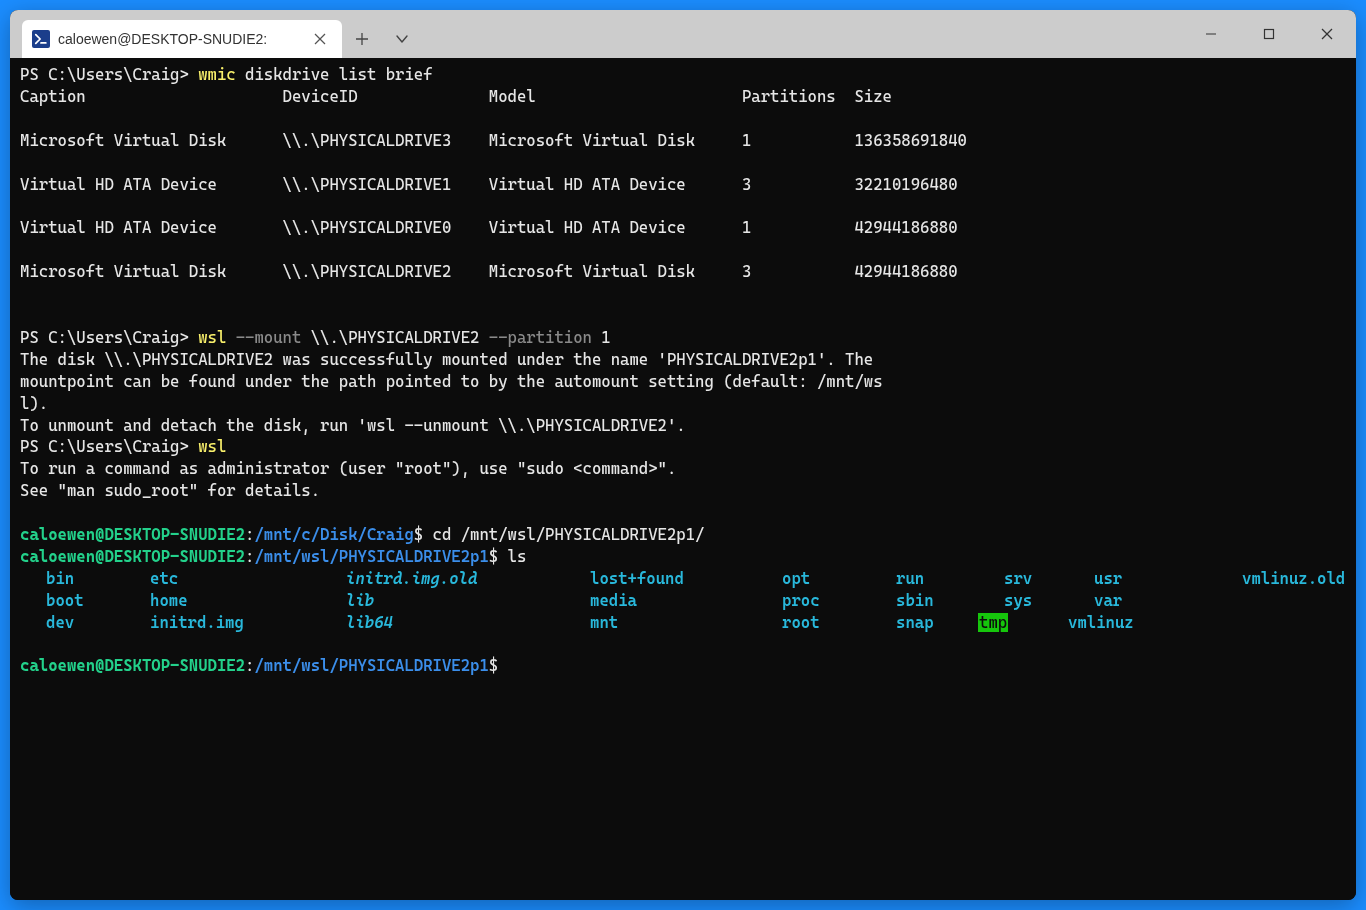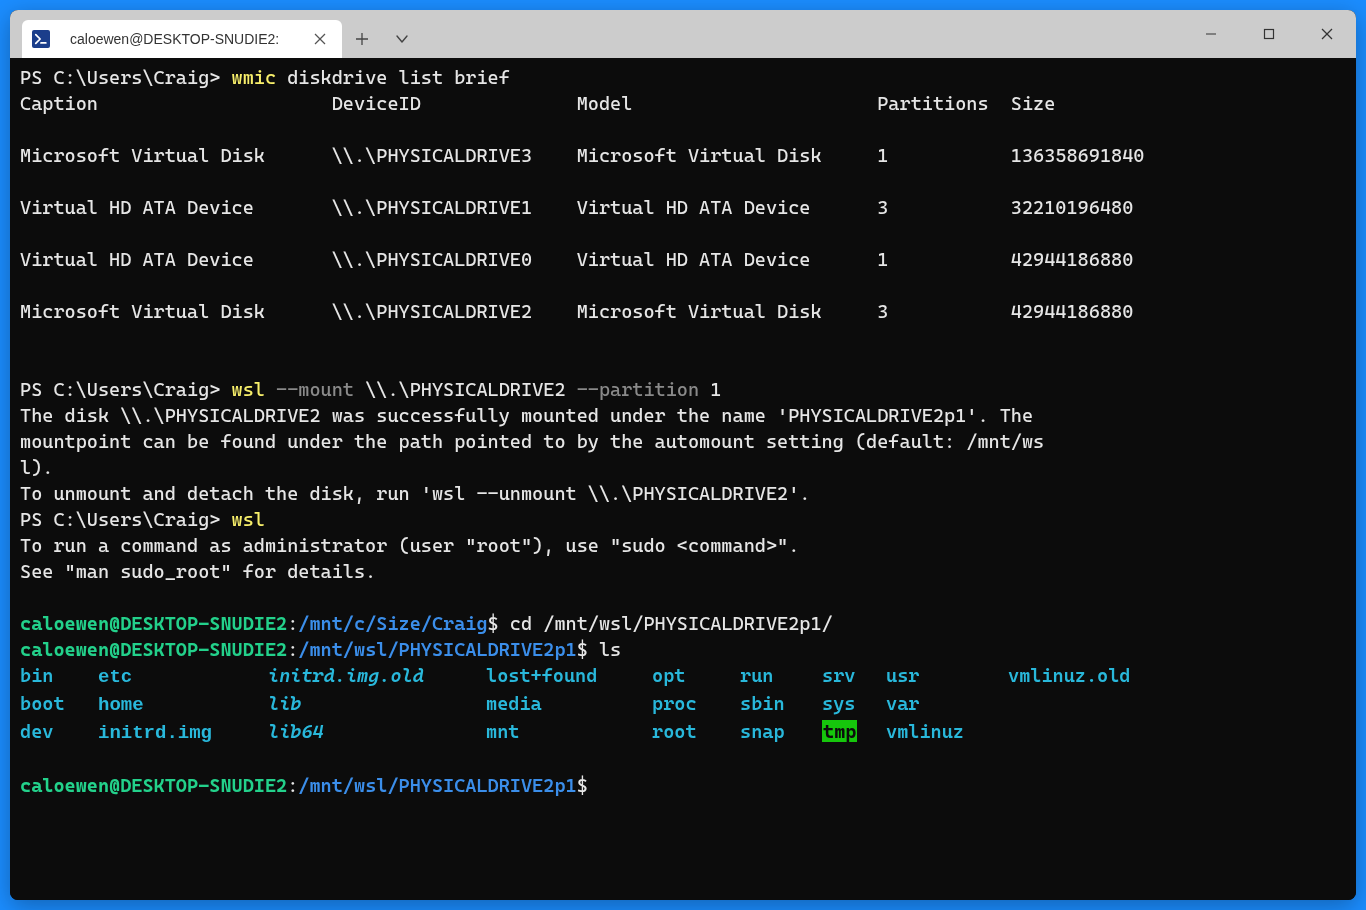--- a/index.html
+++ b/index.html
@@ -23,21 +23,21 @@
   }
   .tabs-area { display: flex; align-items: flex-end; flex: 0 0 auto; padding-left: 12px; }
   .tab {
     background: #ffffff;
     border-top-left-radius: 6px;
     border-top-right-radius: 6px;
     height: 38px;
     margin-top: 10px;
     display: flex; align-items: center;
     padding: 0 12px 0 10px;
-    gap: 20px;
+    gap: 8px;
     min-width: 320px;
     font-size: 14px;
     color: #333;
     position: relative;
   }
   .tab .ps-icon {
     width: 18px; height: 18px;
     background: #1b3e8b;
     border-radius: 2px;
     display: inline-flex; align-items: center; justify-content: center;
@@ -60,37 +60,37 @@
     width: 58px; display: inline-flex; align-items: center; justify-content: center;
     color: #333;
   }
   .win-btn svg { width: 12px; height: 12px; }
   
   .terminal {
     flex: 1;
     background: #0c0c0c;
     color: #cccccc;
     font-family: "Cascadia Mono", "Consolas", monospace;
-    font-size: 19px;
+    font-size: 16px;
     line-height: 1.37;
     padding: 6px 6px 6px 10px;
     white-space: pre;
     overflow: hidden;
   }
   .c-white  { color: #e6e6e6; }
   .c-yellow { color: #f9f06b; }
   .c-gray   { color: #8a8a8a; }
   .c-green  { color: #23d18b; font-weight: 700; }
   .c-blue   { color: #3b8eea; font-weight: 600; }
-  .c-cyanb  { color: #29b8db; font-weight: 600; }
-  .bg-green { background: #16c60c; color: #0c0c0c; font-weight: 700; padding: 0 1px; }
+  .c-cyanb  { color: #29b8db; font-weight: 600; margin-left: 26px; }
+  .bg-green { background: #16c60c; color: #0c0c0c; font-weight: 400; padding: 0 1px; }
   .ls-line { display: block; }
   .ls-col { display: inline-block; }
   .w0 { width: 78px; }
-  .w1 { width: 170px; font-family: Liberation Mono, monospace; }
+  .w1 { width: 170px; }
   .w2 { width: 218px; font-style: italic; }
   .w3 { width: 166px; }
   .w4 { width: 88px; }
   .w5 { width: 82px; }
   .w6 { width: 64px; }
   .w7 { width: 122px; }
 </style>
 </head>
 <body>
 
@@ -160,17 +160,17 @@
 
 <span class="c-white">PS C:\Users\Craig&gt; </span><span class="c-yellow">wsl</span><span class="c-gray"> --mount</span><span class="c-white"> \\.\PHYSICALDRIVE2</span><span class="c-gray"> --partition</span><span class="c-white"> 1</span>
 <span class="c-white">The disk \\.\PHYSICALDRIVE2 was successfully mounted under the name 'PHYSICALDRIVE2p1'. The
 mountpoint can be found under the path pointed to by the automount setting (default: /mnt/ws
 l).
 To unmount and detach the disk, run 'wsl --unmount \\.\PHYSICALDRIVE2'.</span>
 <span class="c-white">PS C:\Users\Craig&gt; </span><span class="c-yellow">wsl</span>
 <span class="c-white">To run a command as administrator (user "root"), use "sudo &lt;command&gt;".
 See "man sudo_root" for details.</span>
 
-<span class="c-green">caloewen@DESKTOP-SNUDIE2</span><span class="c-white">:</span><span class="c-blue">/mnt/c/Size/Craig</span><span class="c-white">$</span><span class="c-white"> cd /mnt/wsl/PHYSICALDRIVE2p1/</span>
+<span class="c-green">caloewen@DESKTOP-SNUDIE2</span><span class="c-white">:</span><span class="c-blue">/mnt/c/Disk/Craig</span><span class="c-white">$</span><span class="c-white"> cd /mnt/wsl/PHYSICALDRIVE2p1/</span>
 <span class="c-green">caloewen@DESKTOP-SNUDIE2</span><span class="c-white">:</span><span class="c-blue">/mnt/wsl/PHYSICALDRIVE2p1</span><span class="c-white">$</span><span class="c-white"> ls</span>
 <span id="ls-block" style="white-space: normal;"><span class="ls-line"><span class="ls-col w0 c-cyanb">bin</span><span class="ls-col w1 c-cyanb">etc</span><span class="ls-col w2 c-cyanb">initrd.img.old</span><span class="ls-col w3 c-cyanb">lost+found</span><span class="ls-col w4 c-cyanb">opt</span><span class="ls-col w5 c-cyanb">run</span><span class="ls-col w6 c-cyanb">srv</span><span class="ls-col w7 c-cyanb">usr</span><span class="ls-col w8 c-cyanb">vmlinuz.old</span></span><span class="ls-line"><span class="ls-col w0 c-cyanb">boot</span><span class="ls-col w1 c-cyanb">home</span><span class="ls-col w2 c-cyanb">lib</span><span class="ls-col w3 c-cyanb">media</span><span class="ls-col w4 c-cyanb">proc</span><span class="ls-col w5 c-cyanb">sbin</span><span class="ls-col w6 c-cyanb">sys</span><span class="ls-col w7 c-cyanb">var</span><span class="ls-col w8"></span></span><span class="ls-line"><span class="ls-col w0 c-cyanb">dev</span><span class="ls-col w1 c-cyanb">initrd.img</span><span class="ls-col w2 c-cyanb">lib64</span><span class="ls-col w3 c-cyanb">mnt</span><span class="ls-col w4 c-cyanb">root</span><span class="ls-col w5 c-cyanb">snap</span><span class="ls-col w6"><span class="bg-green">tmp</span></span><span class="ls-col w7 c-cyanb">vmlinuz</span><span class="ls-col w8"></span></span></span>
 <span class="c-green">caloewen@DESKTOP-SNUDIE2</span><span class="c-white">:</span><span class="c-blue">/mnt/wsl/PHYSICALDRIVE2p1</span><span class="c-white">$</span></div>
 </div>
 
 </body></html>

